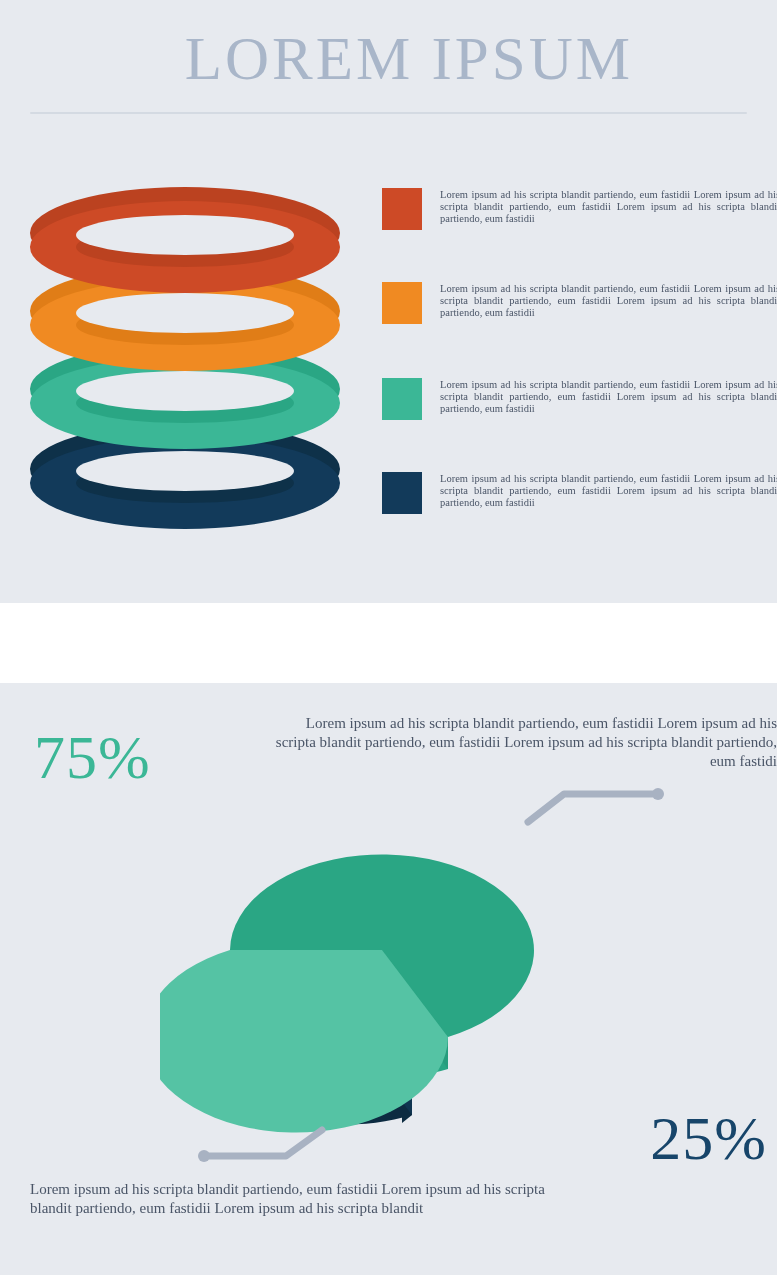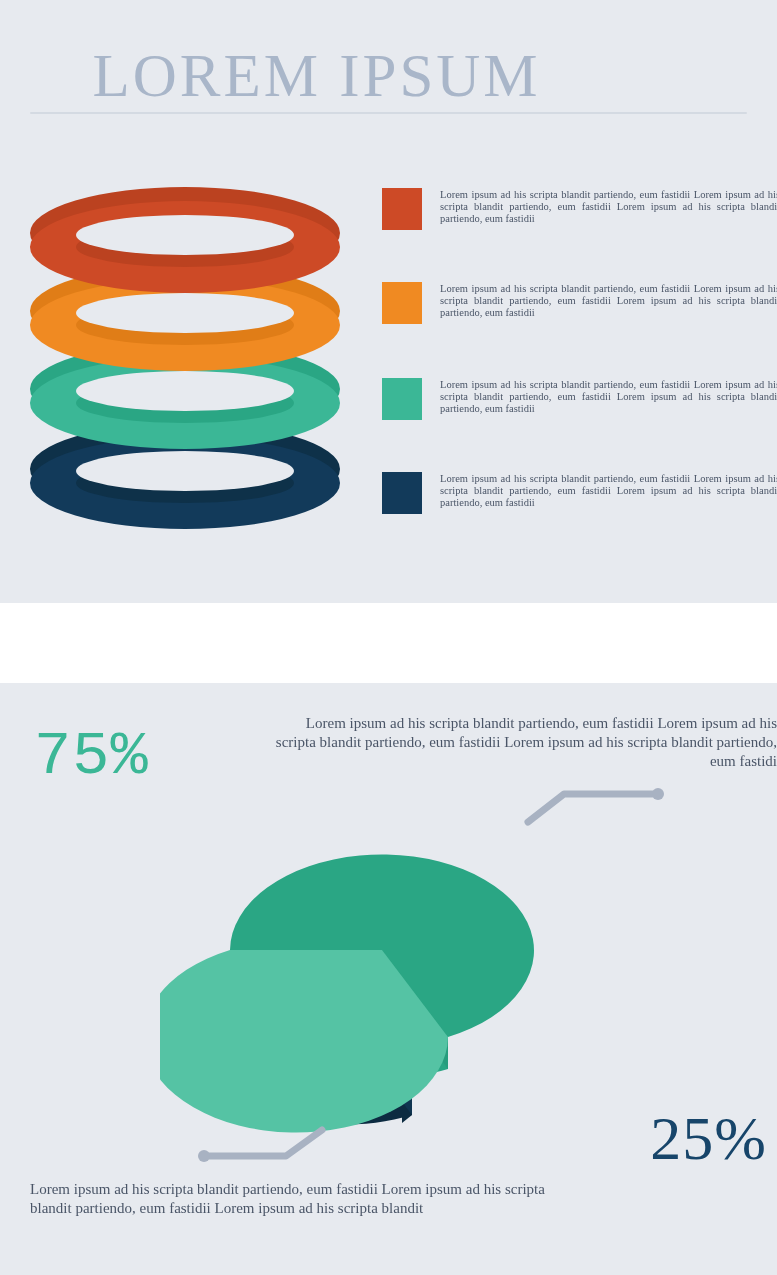--- a/index.html
+++ b/index.html
@@ -28,23 +28,23 @@
   #panel-gap {
     position: absolute;
     left: 0; top: 603px;
     width: 777px; height: 80px;
     background: #ffffff;
   }
 
   
   #header-title {
     position: absolute;
-    left: 0; top: 45px;
+    left: 0; top: 28px;
     width: 633px;
-    text-align: center;
+    text-align: right;
     font-family: "Liberation Serif", serif;
     font-size: 61px;
     letter-spacing: 3px;
     color: #a9b6c9;
     font-weight: 400;
     line-height: 1;
     white-space: nowrap;
   }
   #header-rule {
     position: absolute;
@@ -117,21 +117,21 @@
     font-size: 10.5px;
     line-height: 12px;
     color: #4a5567;
     text-align: justify;
   }
 
   
   #pct-75 {
     position: absolute;
     left: 34px; top: 726px;
-    font-family: Liberation Mono, monospace;
+    font-family: Liberation Serif, serif;
     font-size: 62px;
     color: #3bb796;
     line-height: 1;
     letter-spacing: 1px;
   }
   #pct-25 {
     position: absolute;
     right: 10px; top: 1107px;
     font-family: "Liberation Serif", serif;
     font-size: 62px;

